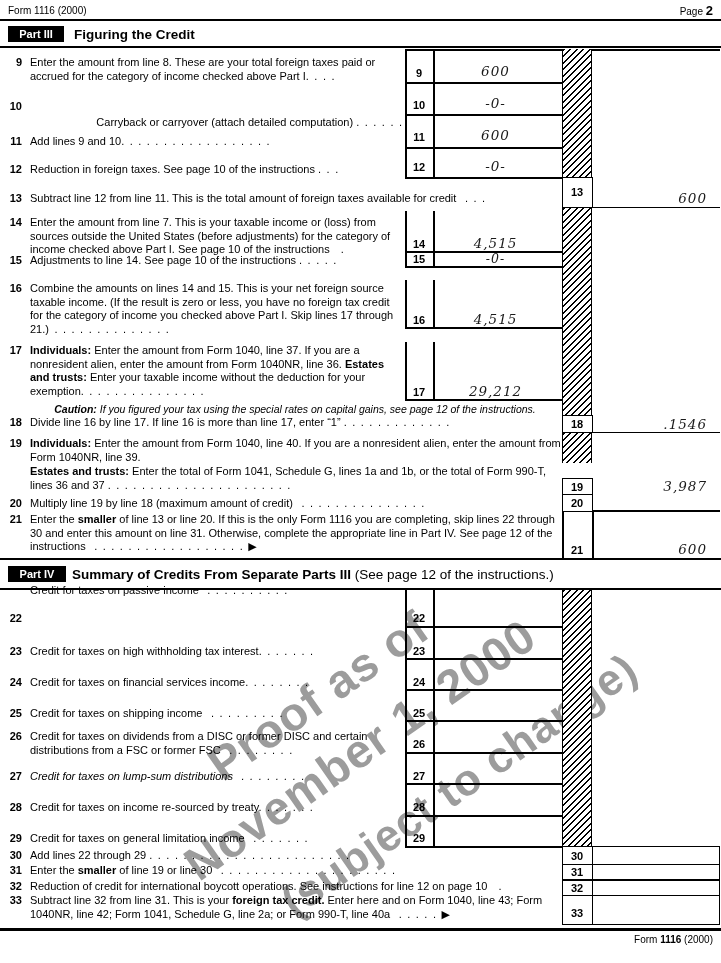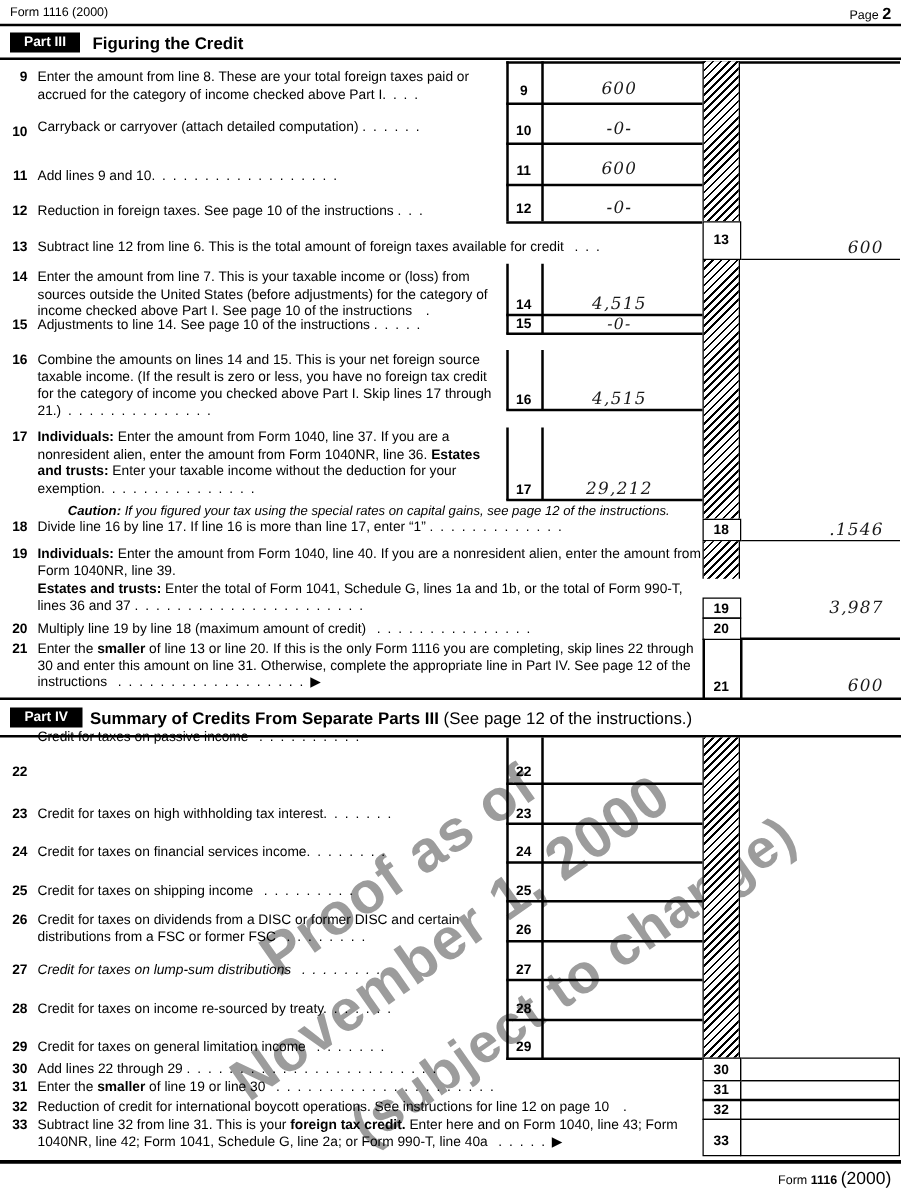--- a/index.html
+++ b/index.html
@@ -121,27 +121,27 @@
 
 <div class="vl" style="left:562px;top:511px;height:48px;"></div>
 <div class="vl" style="left:592px;top:511px;height:48px;"></div>
 <div class="numcell" style="left:563px;top:544px;">21</div>
 <div class="val right" style="top:541px;padding-right:14px;">600</div>
 <div class="hl" style="left:0;top:558px;width:721px;height:2px;"></div>
 
 <div class="lno" style="top:56px;">9</div>
 <div class="ltxt" style="top:56px;width:372px;">Enter the amount from line 8. These are your total foreign taxes paid or accrued for the category of income checked above Part I. . . .</div>
 <div class="lno" style="top:100px;">10</div>
-<div class="ltxt" style="top:96px;width:372px;">Carryback or carryover (attach detailed computation) . . . . . .</div>
+<div class="ltxt" style="top:116px;width:372px;text-align:right;">Carryback or carryover (attach detailed computation) . . . . . .</div>
 <div class="lno" style="top:135px;">11</div>
 <div class="ltxt" style="top:135px;width:372px;">Add lines 9 and 10. . . . . . . . . . . . . . . . . .</div>
 <div class="lno" style="top:163px;">12</div>
 <div class="ltxt" style="top:163px;width:372px;">Reduction in foreign taxes. See page 10 of the instructions . . .</div>
 <div class="lno" style="top:192px;">13</div>
-<div class="ltxt" style="top:192px;width:528px;">Subtract line 12 from line 6. This is the total amount of foreign taxes available for credit  . . .</div>
+<div class="ltxt" style="top:192px;width:528px;">Subtract line 12 from line 11. This is the total amount of foreign taxes available for credit  . . .</div>
 <div class="lno" style="top:216px;">14</div>
 <div class="ltxt" style="top:216px;width:372px;">Enter the amount from line 7. This is your taxable income or (loss) from sources outside the United States (before adjustments) for the category of income checked above Part I. See page 10 of the instructions  .</div>
 <div class="lno" style="top:254px;">15</div>
 <div class="ltxt" style="top:254px;width:372px;">Adjustments to line 14. See page 10 of the instructions . . . . .</div>
 <div class="lno" style="top:282px;">16</div>
 <div class="ltxt" style="top:282px;width:372px;">Combine the amounts on lines 14 and 15. This is your net foreign source taxable income. (If the result is zero or less, you have no foreign tax credit for the category of income you checked above Part I. Skip lines 17 through 21.) . . . . . . . . . . . . . .</div>
 <div class="lno" style="top:344px;">17</div>
 <div class="ltxt" style="top:344px;width:372px;"><b>Individuals:</b> Enter the amount from Form 1040, line 37. If you are a nonresident alien, enter the amount from Form 1040NR, line 36. <b>Estates and trusts:</b> Enter your taxable income without the deduction for your exemption. . . . . . . . . . . . . . .</div>
 <div class="ltxt caution" style="top:403px;width:530px;"><b>Caution:</b> If you figured your tax using the special rates on capital gains, see page 12 of the instructions.</div>
 <div class="lno" style="top:416px;">18</div>
@@ -223,14 +223,14 @@
 <div class="numcell" style="left:563px;top:882px;z-index:5;">32</div>
 <div class="rect" style="left:592px;top:879px;width:128px;height:17px;"></div>
 <div class="rect" style="left:562px;top:894.5px;width:31px;height:30px;"></div>
 <div class="numcell" style="left:563px;top:907px;z-index:5;">33</div>
 <div class="rect" style="left:592px;top:894.5px;width:128px;height:30px;"></div>
 
 <div class="hl thick" style="left:0;top:928px;width:721px;"></div>
 <div class="abs" style="right:8px;top:934px;z-index:3;font-size:10px;">
   <span>Form</span>
   <b style="font-size:10px;">1116</b>
-  <span style="font-size:14px;">(2000)</span>
+  <span style="font-size:10px;">(2000)</span>
 </div>
 
 </body></html>

